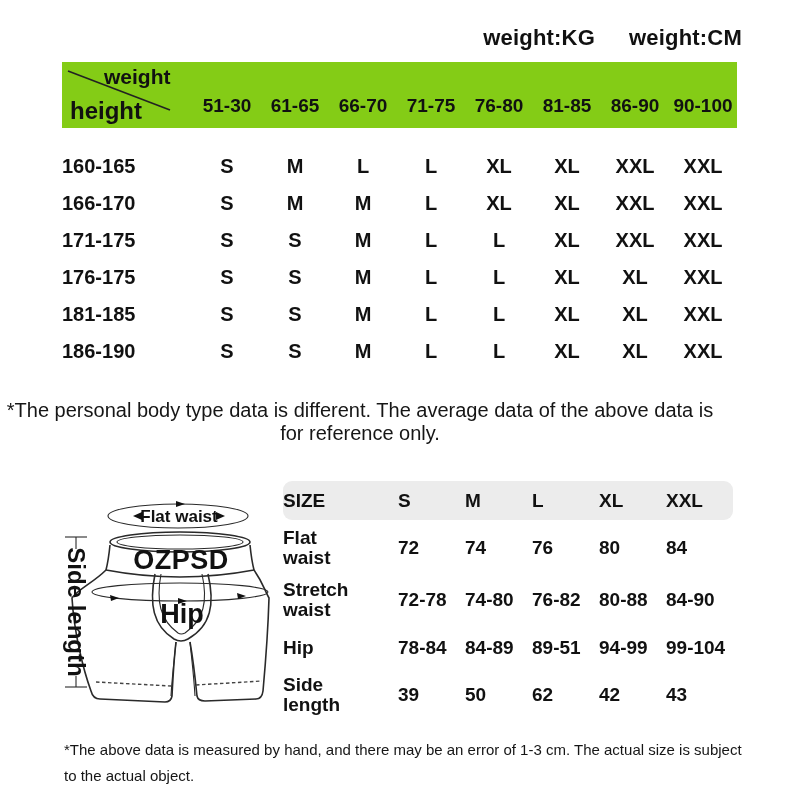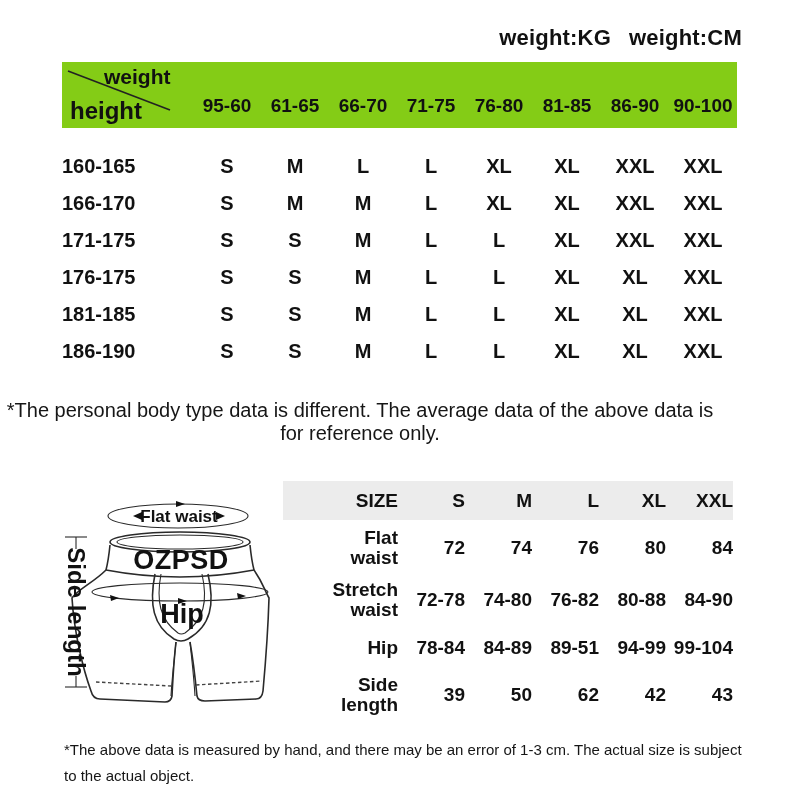--- a/index.html
+++ b/index.html
@@ -8,21 +8,21 @@
     position:relative;
     background:#ffffff;
     font-family:"Liberation Sans", sans-serif;
     color:#111111;
     overflow:hidden;
   }
 
   
   .units {
     position:absolute; top:25px; right:58px;
-    display:flex; gap:18px;
+    display:flex; gap:34px;
     font-size:22px; font-weight:700; letter-spacing:0.2px;
   }
 
   
   .matrix-header {
     position:absolute; left:62px; top:62px;
     width:675px; height:66px;
     background:#84cc16;
     display:grid; grid-template-columns:131px repeat(8,1fr);
     align-items:end;
@@ -59,21 +59,21 @@
   .arrow    { fill:#111; stroke:none; }
   .t-flat   { font-size:17px; font-weight:600; }
   .t-brand  { font-size:27px; font-weight:900; letter-spacing:0.5px; }
   .t-hip    { font-size:27px; font-weight:700; }
   .t-side   { font-size:24px; font-weight:700; }
 
   
   .measure { position:absolute; left:283px; top:481px; width:450px; }
   .m-row {
     display:grid; grid-template-columns:115px repeat(5,67px);
-    align-items:center; text-align:right;
+    align-items:center; text-align:left;border-radius:9px;
   }
   .m-head { height:39px; background:#ececec; font-size:19px; font-weight:700; }
   .m-r1 { height:56px; } .m-r2 { height:48px; } .m-r3 { height:48px; } .m-r4 { height:46px; }
   .m-label { font-size:19px; font-weight:700; line-height:1.05; }
   .m-label span { display:inline-block; max-width:78px; }
   .m-val  { font-size:19px; font-weight:600; white-space:nowrap; }
 
   .note2 {
     position:absolute; left:64px; top:737px; width:684px;
     font-size:15px; line-height:1.72; color:#161616;
@@ -88,21 +88,21 @@
 </div>
 
 <div class="matrix-header">
   <div class="corner">
     <svg width="131" height="66">
       <line x1="6" y1="9" x2="108" y2="48" stroke="#222" stroke-width="1.6"></line>
     </svg>
     <span class="c-top">weight</span>
     <span class="c-bot">height</span>
   </div>
-  <div class="col-head">95-60</div>
+  <div class="col-head">51-30</div>
   <div class="col-head">61-65</div>
   <div class="col-head">66-70</div>
   <div class="col-head">71-75</div>
   <div class="col-head">76-80</div>
   <div class="col-head">81-85</div>
   <div class="col-head">86-90</div>
   <div class="col-head">90-100</div>
 </div>
 
 <div class="matrix-body">

